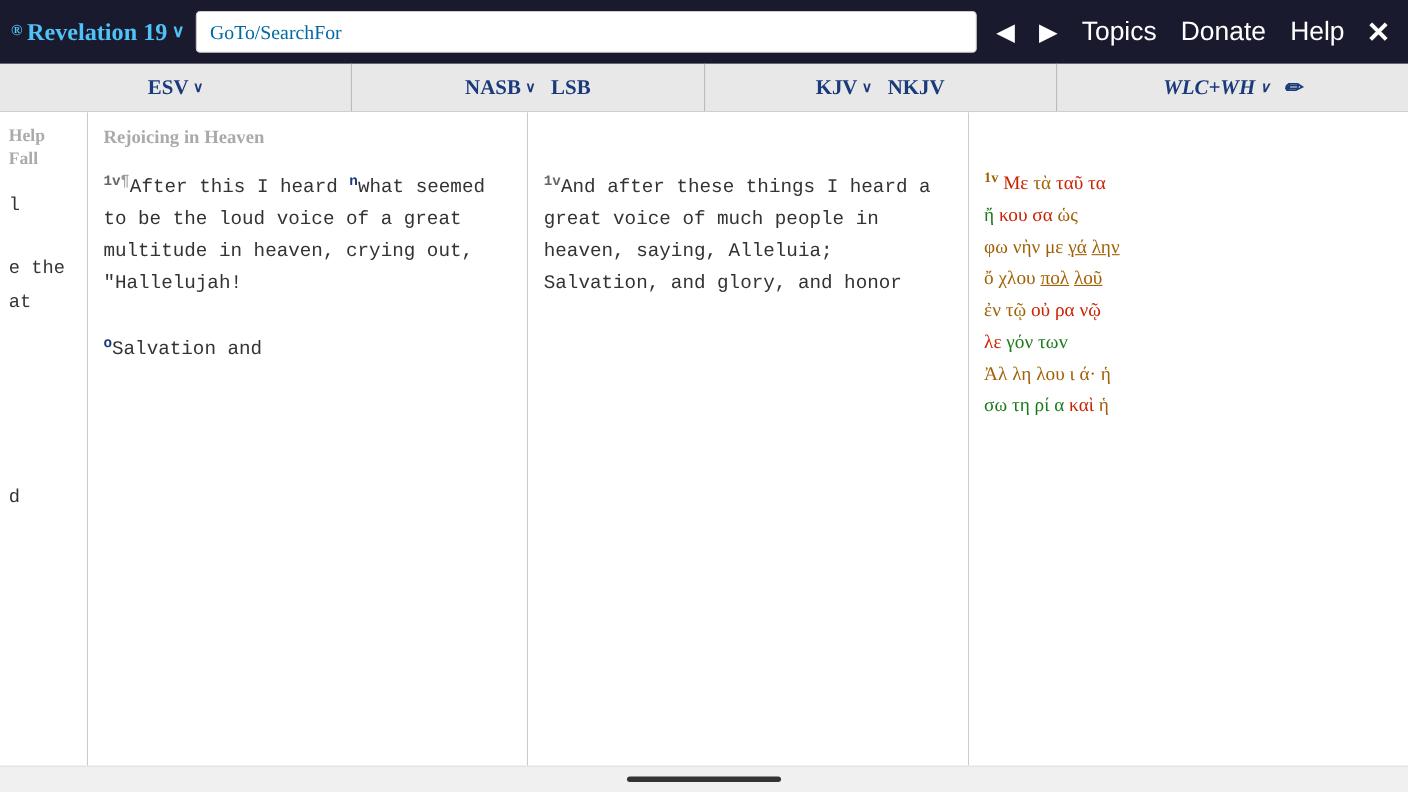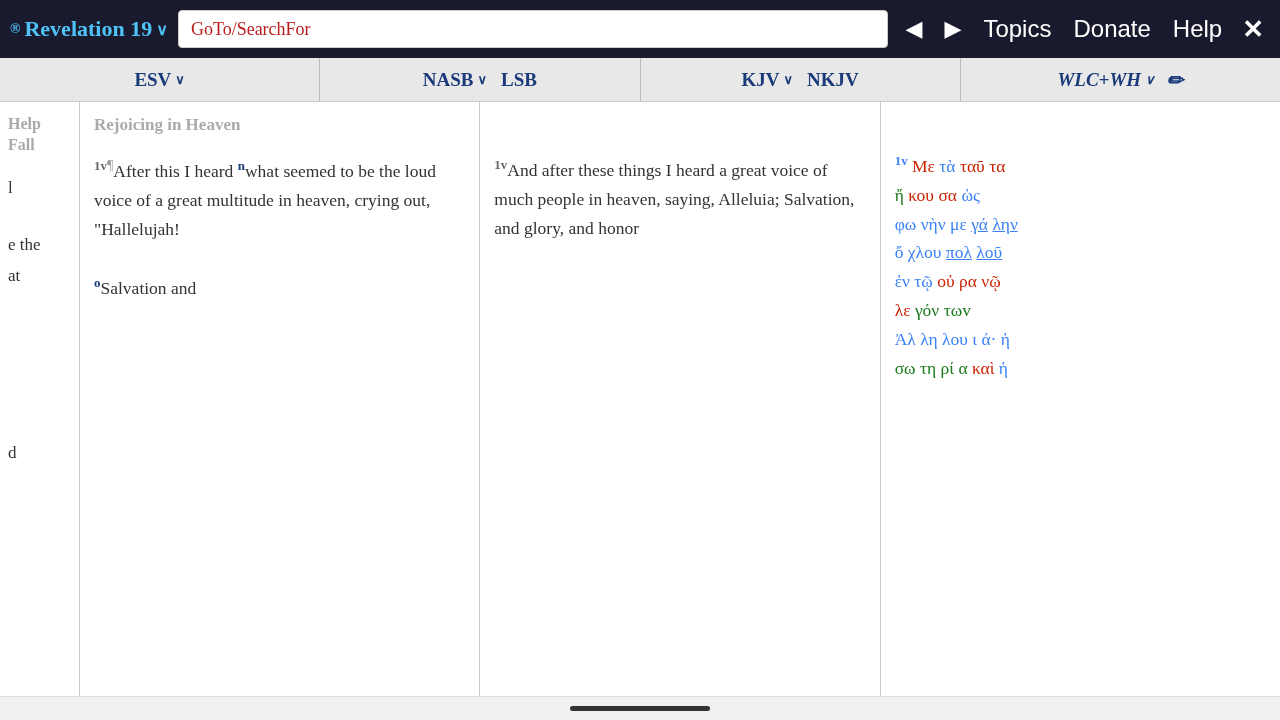--- a/index.html
+++ b/index.html
@@ -43,21 +43,21 @@
       font-size: 16px;
     }
     .search-bar {
       flex: 1;
       height: 38px;
       background: white;
       border-radius: 4px;
       border: 1px solid #ccc;
       font-size: 18px;
       padding: 0 12px;
-      color: #b91c1c;
+      color: #0369a1;
       display: flex;
       align-items: center;
     }
     .nav-controls {
       display: flex;
       align-items: center;
       gap: 6px;
     }
     .nav-arrow {
       background: none;
@@ -161,20 +161,21 @@
       font-weight: bold;
       color: #aaa;
       line-height: 1.3;
       margin-bottom: 18px;
     }
 
     .verse-text {
       font-size: 17.5px;
       color: #333;
       line-height: 1.65;
+      font-family: Liberation Mono, monospace;
     }
 
     .verse-num {
       font-size: 13px;
       vertical-align: super;
       color: #666;
       font-weight: bold;
     }
     .pilcrow {
       font-size: 14px;
@@ -196,21 +197,21 @@
       flex: 1;
       border-right: none;
       padding: 12px 14px;
       overflow: hidden;
       background: white;
     }
     .greek-text {
       font-size: 17.5px;
       line-height: 1.65;
     }
-    .g-blue { color: #3b82f6; }
+    .g-blue { color: #a16207; }
     .g-red { color: #cc2200; }
     .g-green { color: #1a7a1a; }
     .g-underline { text-decoration: underline; }
 
     
     .bottom-bar {
       height: 24px;
       background: #f0f0f0;
       display: flex;
       align-items: center;

